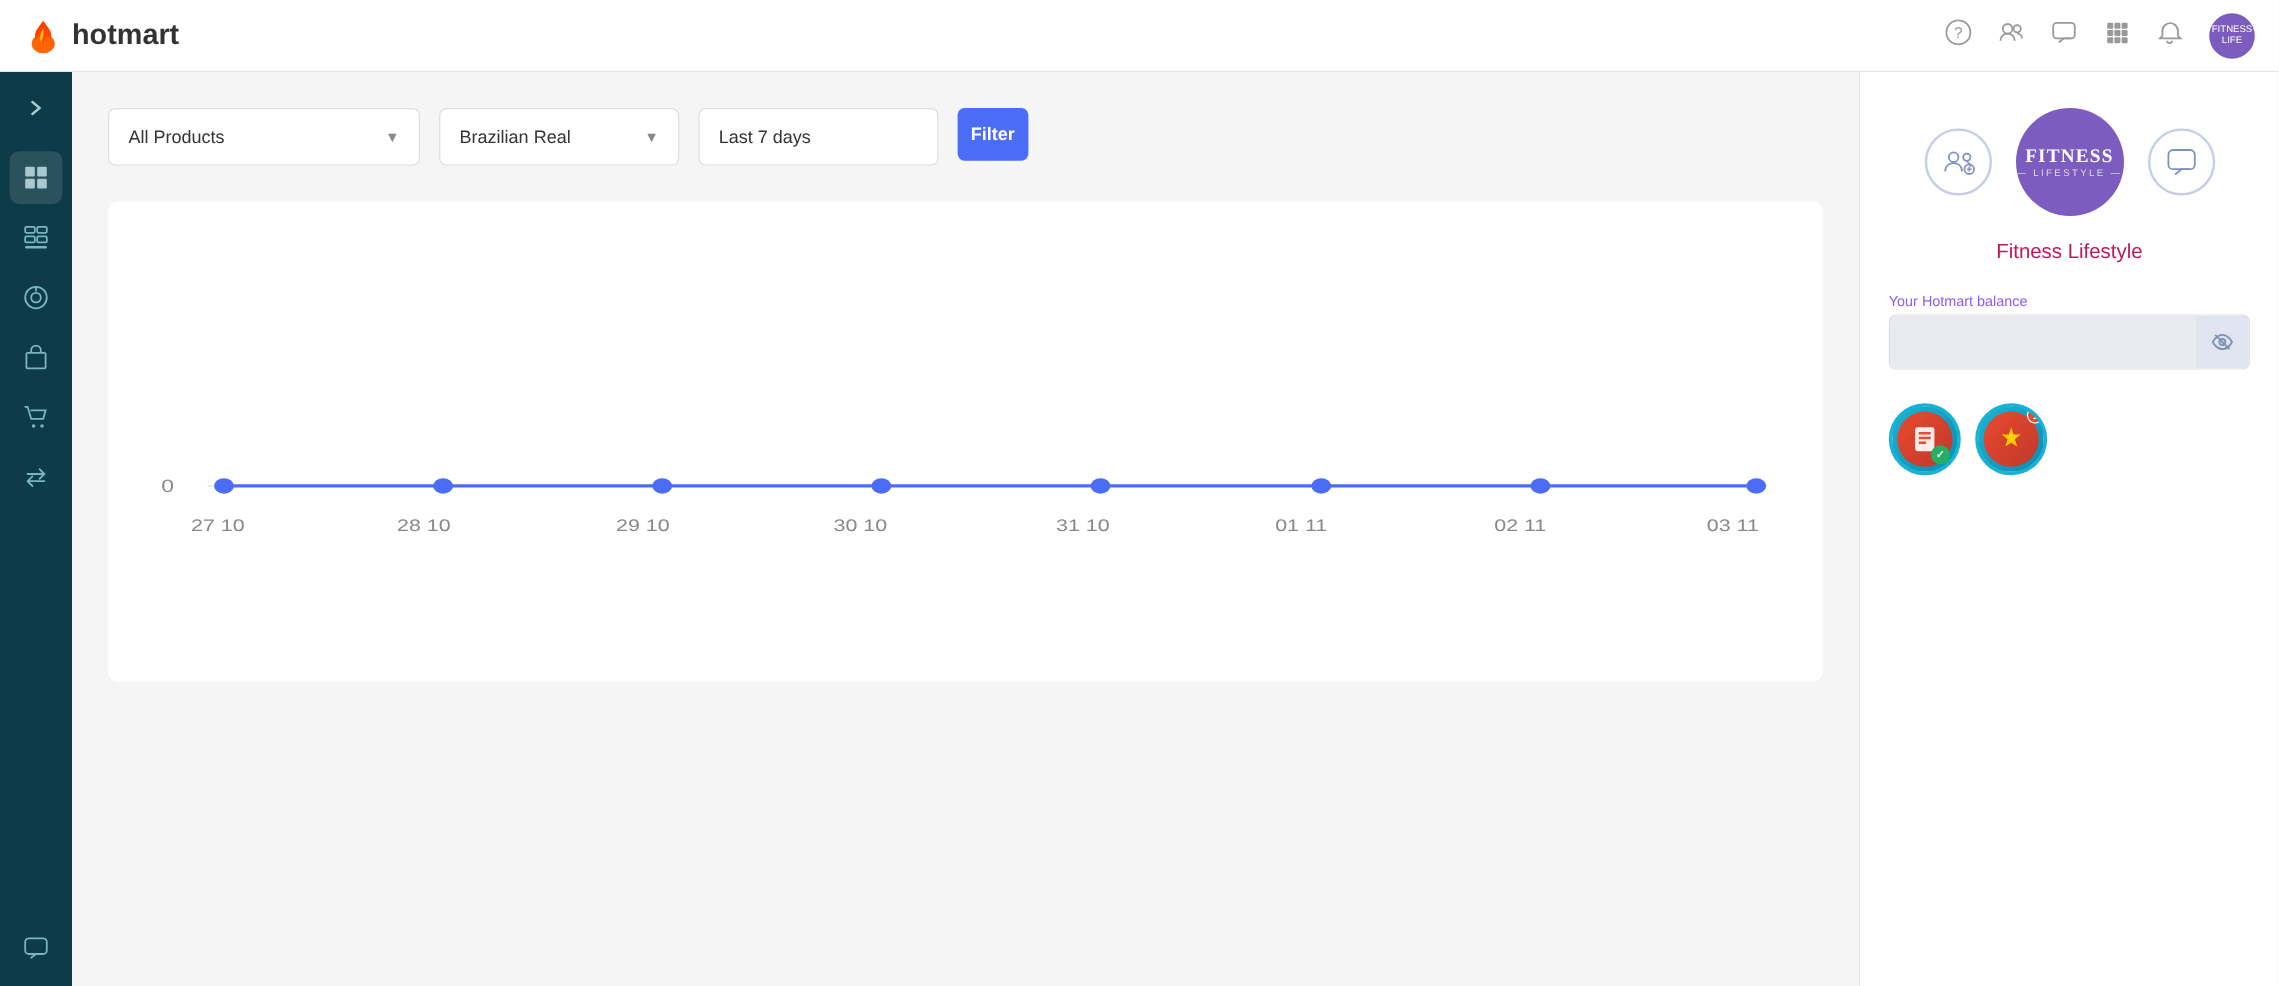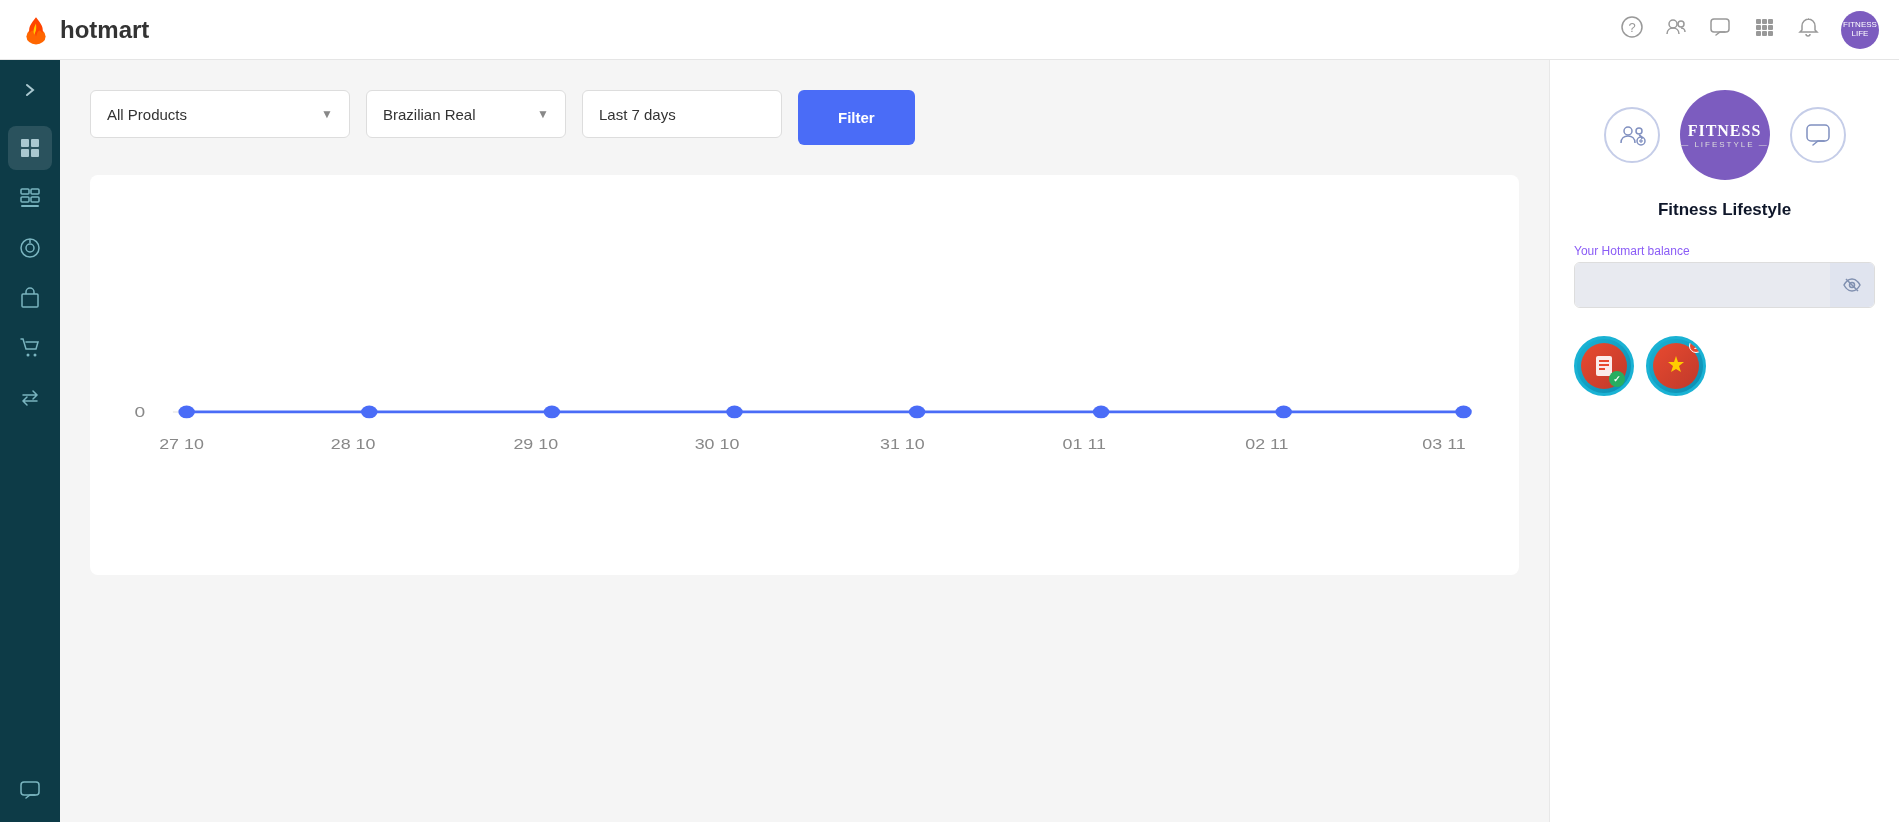--- a/index.html
+++ b/index.html
@@ -100,26 +100,26 @@
       border-radius: 6px;
       background: #fff;
       padding: 0 16px;
       font-size: 15px;
       color: #333;
       display: flex; align-items: center;
       cursor: pointer;
       min-width: 200px;
     }
     .filter-btn {
-      height: 55px;
+      height: 44px;
       background: #4a6cf7;
       color: #fff;
       border: none;
       border-radius: 6px;
-      padding: 0 40px;
+      padding: 0 11px;
       font-size: 15px;
       font-weight: 600;
       cursor: pointer;
     }
     .chevron-down { font-size: 12px; color: #888; }
 
     
     .chart-container {
       background: #fff;
       border-radius: 8px;
@@ -167,22 +167,22 @@
       border-radius: 50%;
       background: #7c5cbf;
       display: flex; align-items: center; justify-content: center;
       flex-direction: column;
       cursor: pointer;
     }
     .rp-logo-text { color: #fff; font-size: 13px; font-weight: bold; text-align: center; line-height: 1.2; }
     .rp-logo-sub { color: #ddd; font-size: 9px; letter-spacing: 2px; }
     .rp-product-name {
       font-size: 17px;
-      font-weight: 700;
-      color: #0f172a;
+      font-weight: 400;
+      color: #be185d;
       margin-bottom: 24px;
     }
     .balance-section { width: 100%; margin-bottom: 28px; }
     .balance-label { font-size: 12px; color: #8b5cf6; margin-bottom: 4px; }
     .balance-row {
       display: flex; align-items: center; gap: 0;
       border: 1px solid #ddd; border-radius: 6px; overflow: hidden;
     }
     .balance-value { flex: 1; height: 44px; background: #e8eaf0; }
     .balance-eye-btn {

